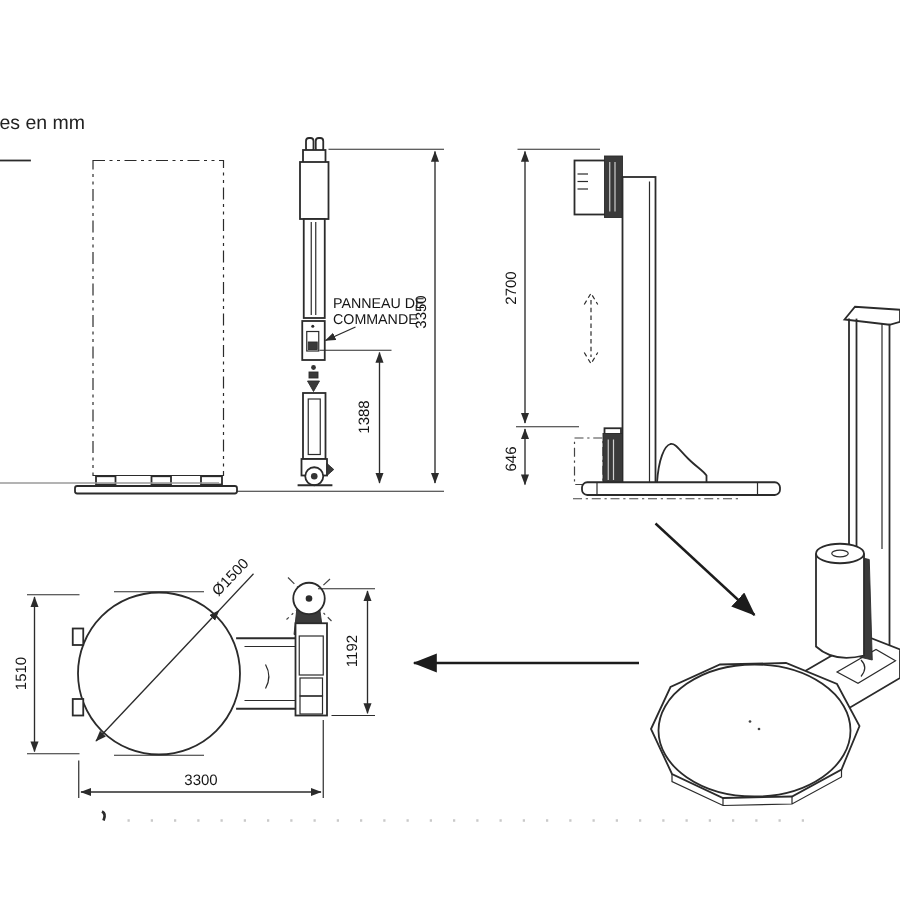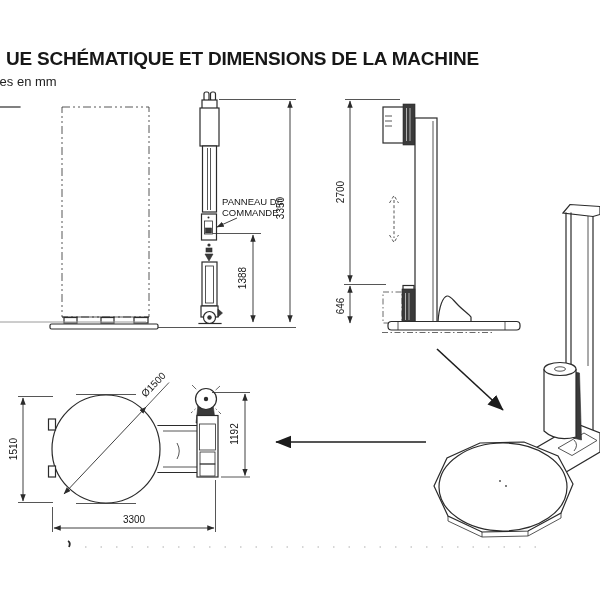--- a/index.html
+++ b/index.html
@@ -19,21 +19,20 @@
   .cl2{stroke-dasharray:6 2.5 1.5 2.5;stroke:#444;}
   .dash{stroke-dasharray:3 2.2;}
   text{font-family:"Liberation Sans",sans-serif;font-size:10px;fill:#161616;}
   .lbl{font-size:9.5px;}
   .faint{stroke:#c9c9c9;stroke-width:1.6;stroke-dasharray:1.5 14;}
 </style>
 </head>
 <body>
 
 <div class="page">
-  <div class="title">UE SCHÉMATIQUE ET DIMENSIONS DE LA MACHINE</div>
   <div class="subtitle">tes en mm</div>
 
   <svg width="600" height="600" viewBox="0 0 600 600">
     <defs>
       <marker id="dimArr" markerWidth="9" markerHeight="8" refX="7.5" refY="3" orient="auto-start-reverse">
         <path d="M0,0 L8,3 L0,6 Z" fill="#2b2b2b"></path>
       </marker>
       <marker id="bigArr" markerWidth="12" markerHeight="10" refX="9.5" refY="4" orient="auto-start-reverse">
         <path d="M0,0 L10,4 L0,8 Z" fill="#1c1c1c"></path>
       </marker>

